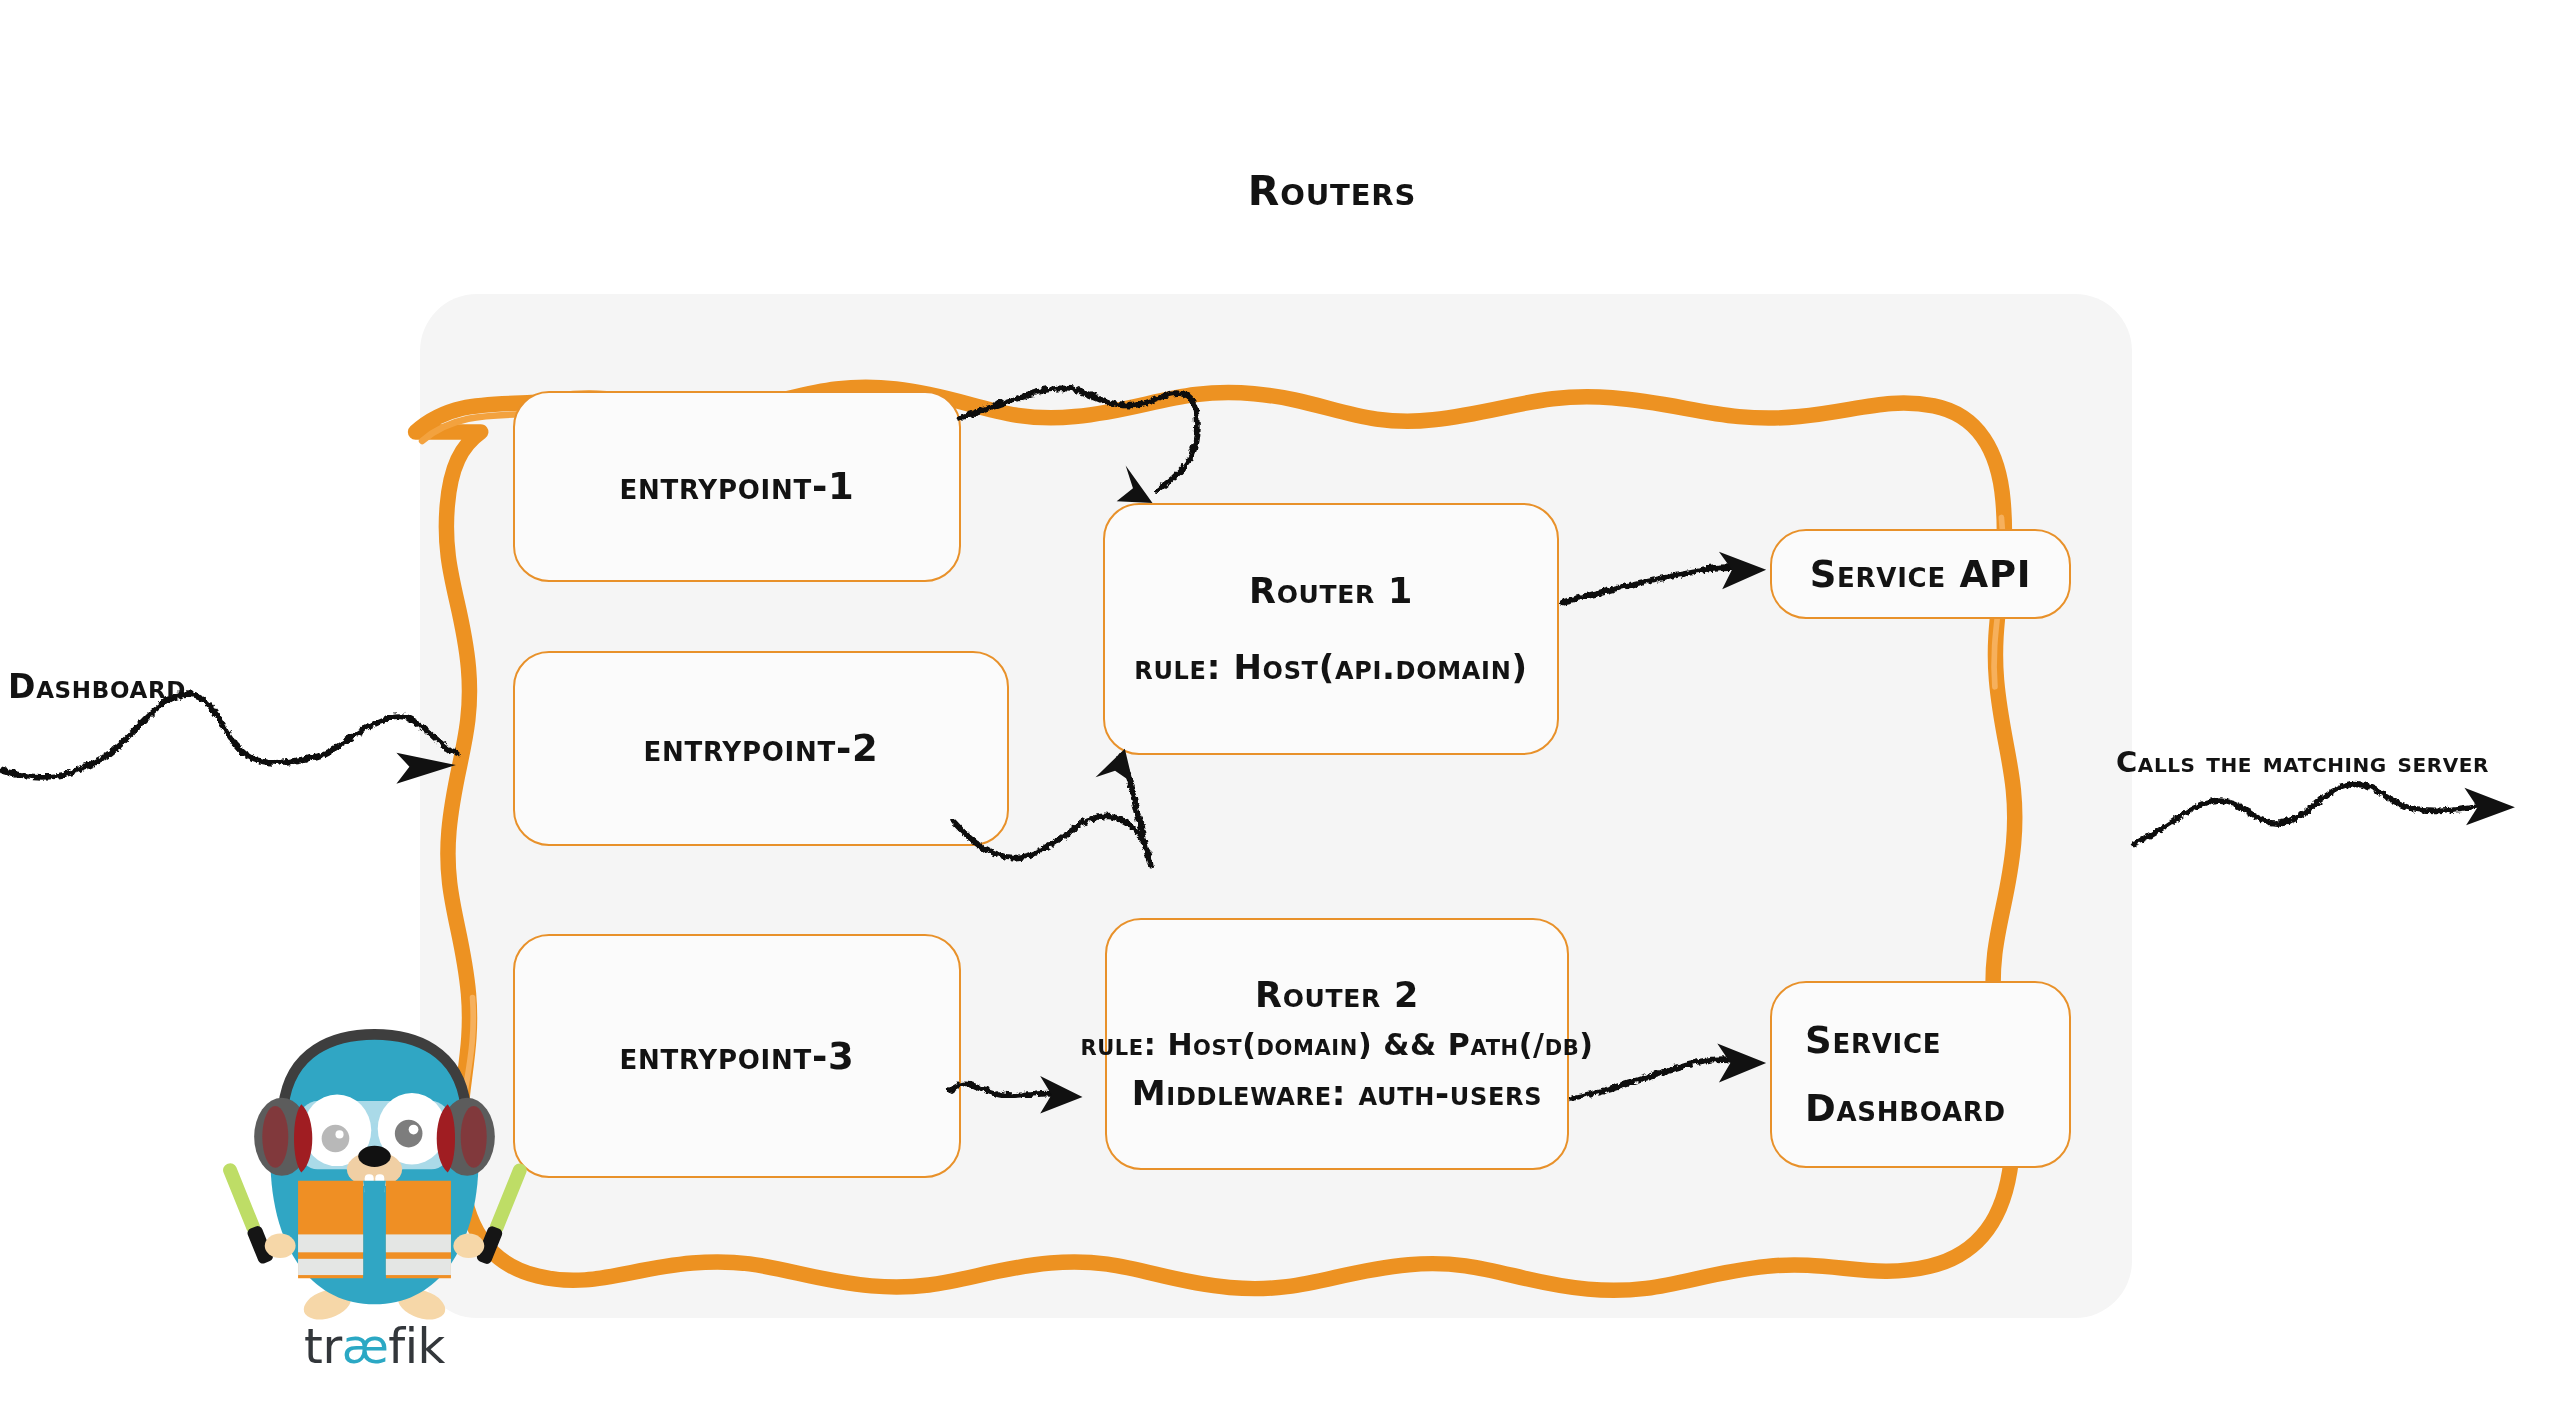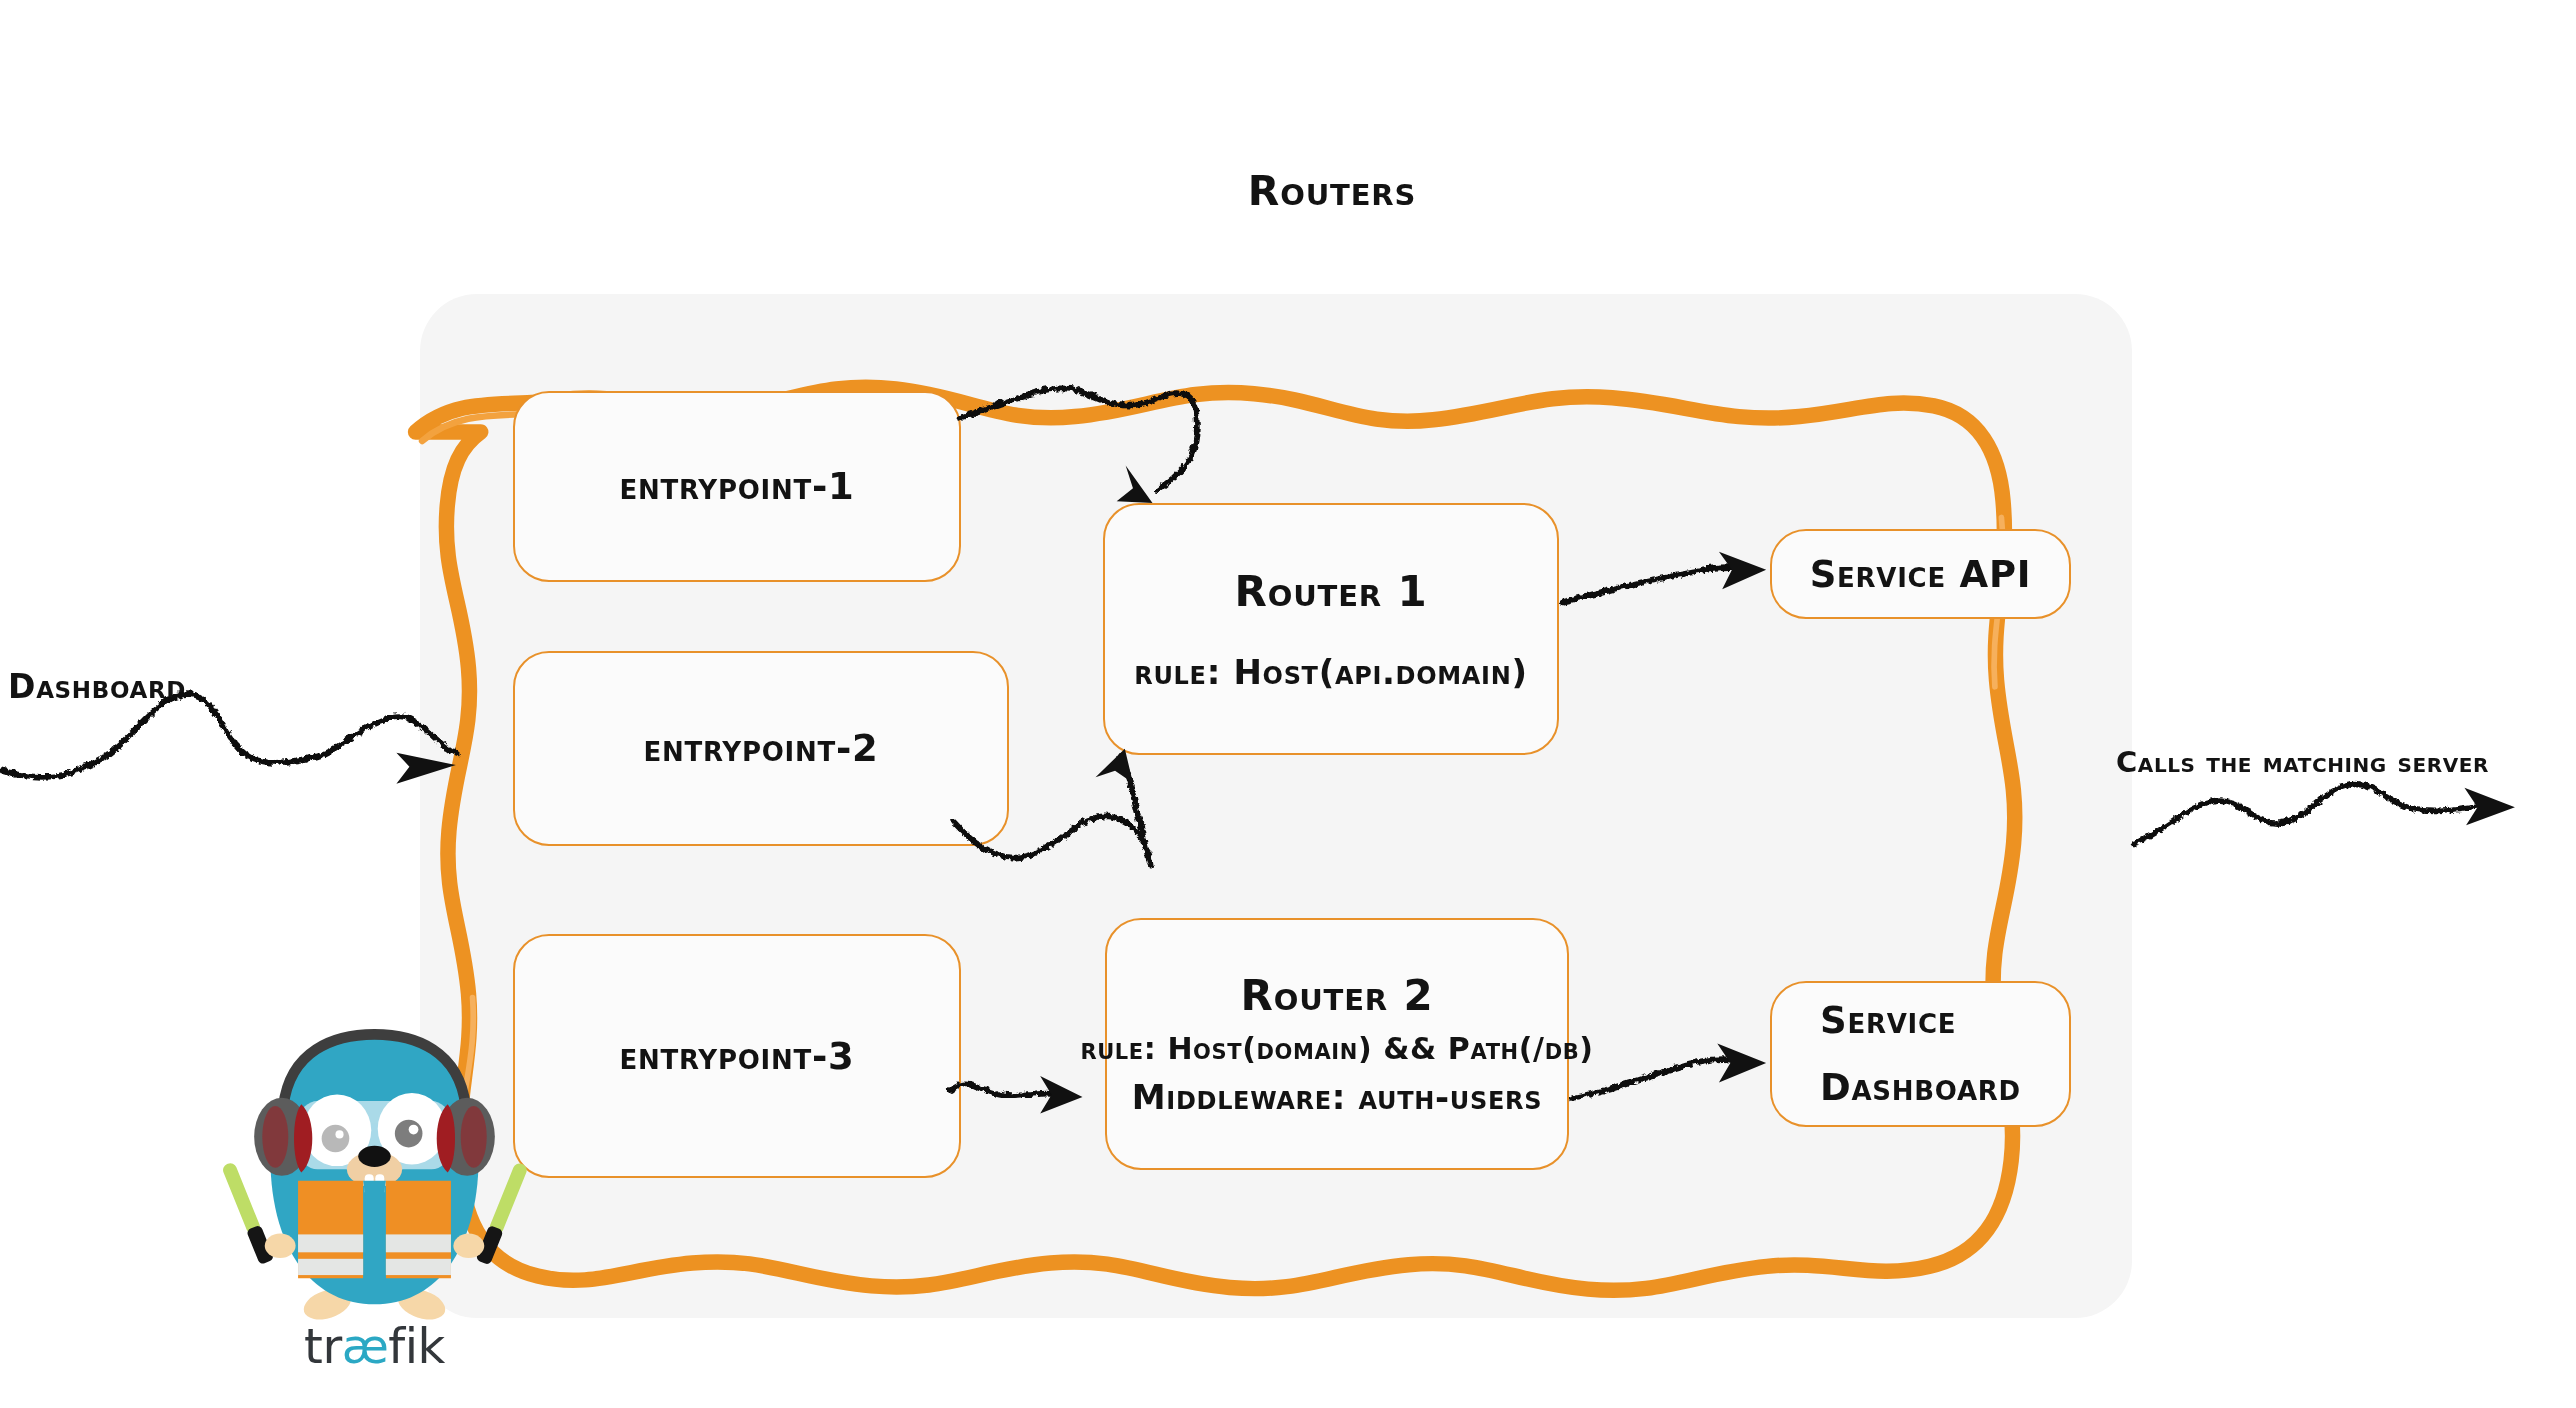--- a/index.html
+++ b/index.html
@@ -43,21 +43,21 @@
     background:#fbfbfb;
     border:2.4px solid #e8912a;
     border-radius:36px;
     display:flex;flex-direction:column;
     align-items:center;justify-content:center;
     box-sizing:border-box;
   }
   .hbox.left-align{align-items:flex-start;}
 
   .ep-label{font-size:37px;}
-  .rt-title{font-size:42px;}
+  .rt-title{font-size:35px;}
   .rt-line{font-size:34px;}
   .rt-line-sm{font-size:30px;}
   .svc-label{font-size:37px;}
 
   
   #requests-label{left:8.1px;top:667px;font-size:33px;}
   #calls-label{left:2116px;top:745px;font-size:29px;text-align:center;}
 
   
   #arrows{position:absolute;left:0;top:0;width:2576px;height:1408px;overflow:visible;pointer-events:none;}
@@ -139,21 +139,21 @@
 <div class="hbox" style="left:1105px;top:918px;width:464px;height:252px;gap:11.4px;">
   <div class="hand rt-title">Router 2</div>
   <div class="hand rt-line-sm">rule: Host(domain) &amp;&amp; Path(/db)</div>
   <div class="hand rt-line">Middleware: auth-users</div>
 </div>
 
 <div class="hbox" style="left:1770px;top:529px;width:301px;height:90px;">
   <div class="hand svc-label">Service API</div>
 </div>
 
-<div class="hbox left-align" style="left:1770px;top:981px;width:301px;height:146px;padding-left:48px;gap:24.4px;">
+<div class="hbox left-align" style="left:1770px;top:981px;width:301px;height:187px;padding-left:33px;gap:24.4px;">
   <div class="hand svc-label">Service</div>
   <div class="hand svc-label">Dashboard</div>
 </div>
 
 <div class="abs hand" id="requests-label">Dashboard</div>
 <div class="abs hand" id="calls-label">Calls the matching server</div>
 
 <svg id="arrows" viewBox="0 0 3165 1730">
   <defs>
     <filter id="rough" x="-20%" y="-20%" width="140%" height="140%">

